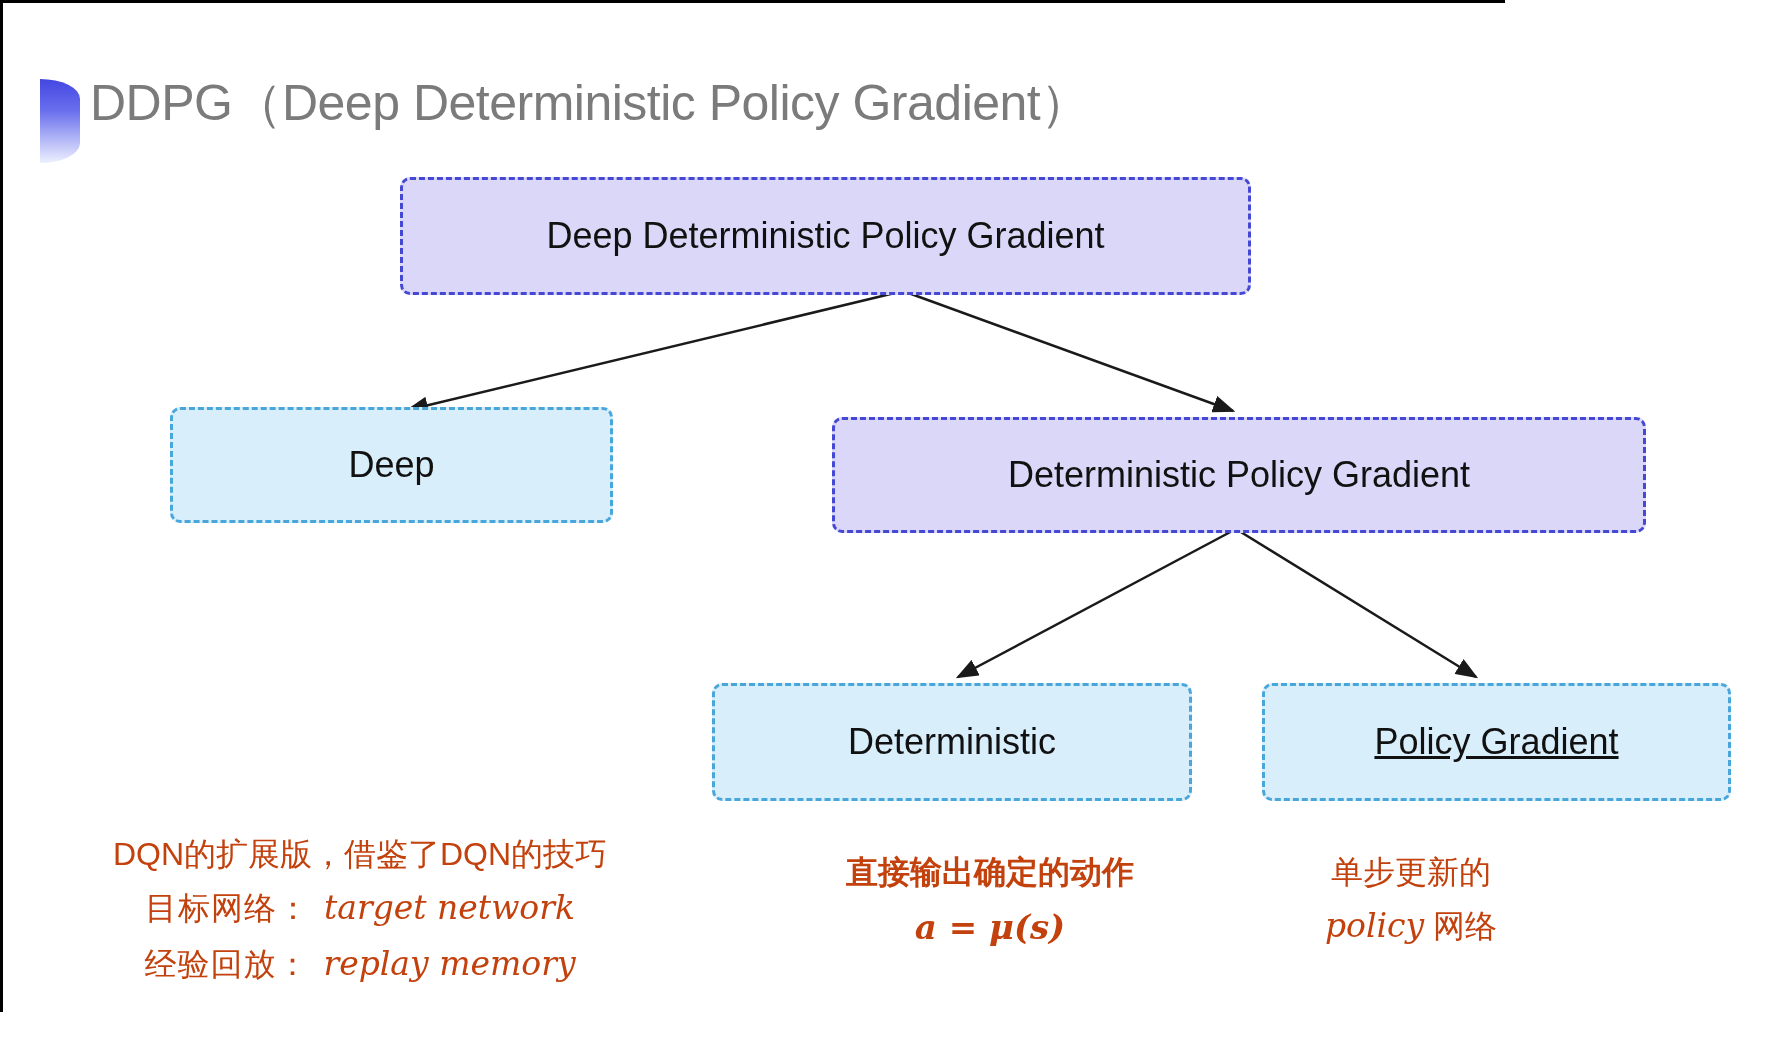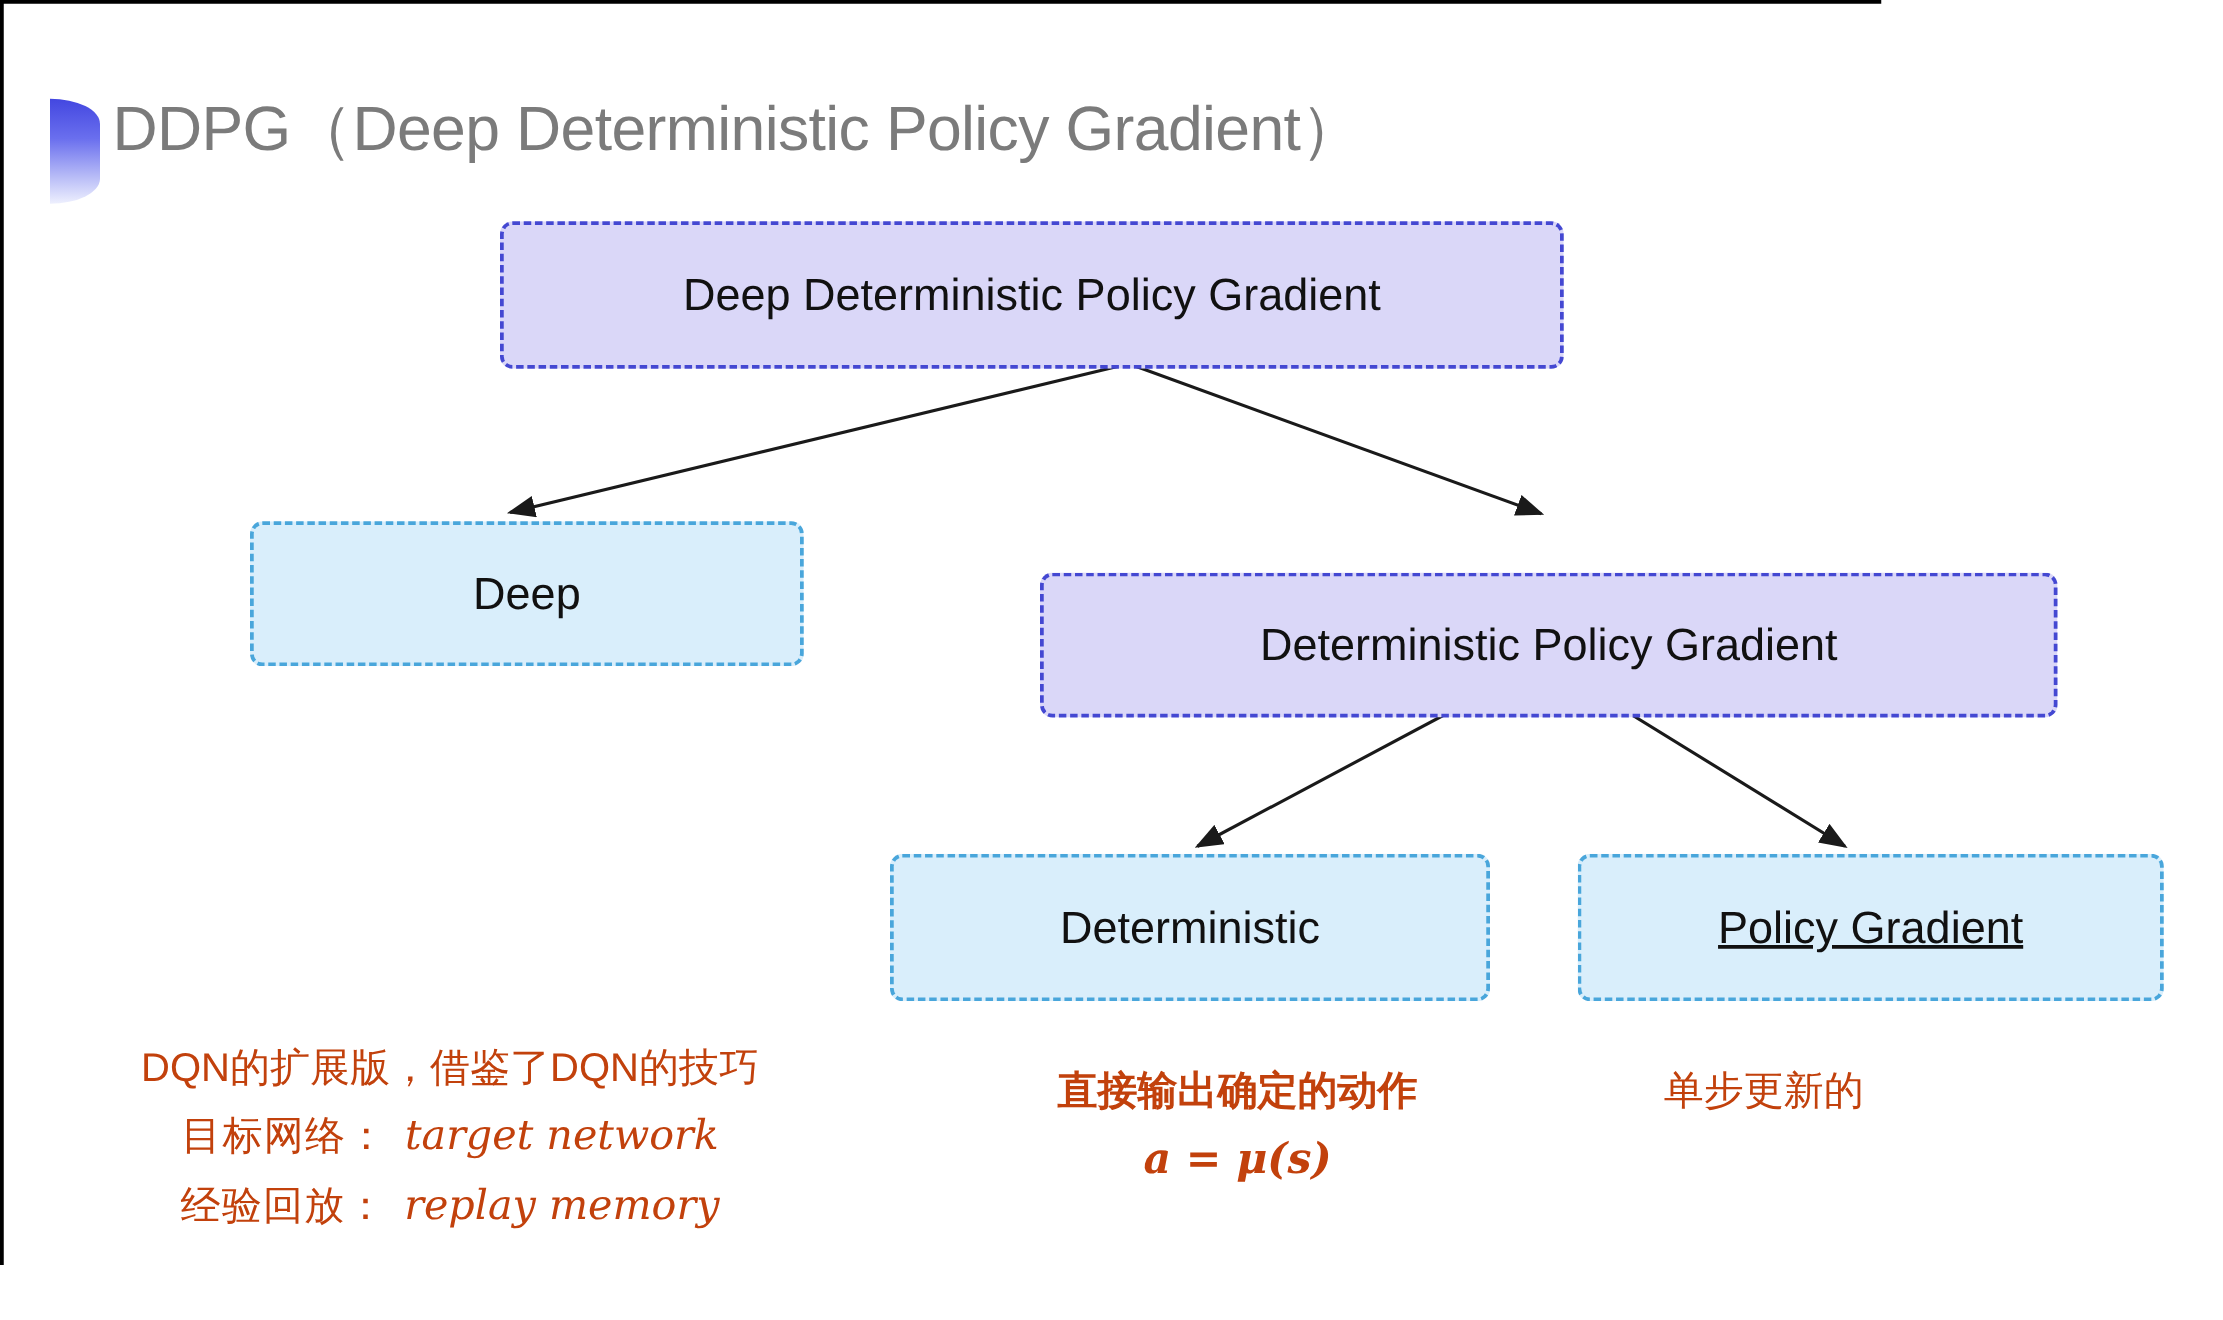--- a/index.html
+++ b/index.html
@@ -61,36 +61,37 @@
       </marker>
     </defs>
     <line x1="903" y1="291" x2="408" y2="410" stroke="#1a1a1a" stroke-width="2.5" marker-end="url(#ah)"></line>
     <line x1="903" y1="291" x2="1233" y2="411" stroke="#1a1a1a" stroke-width="2.5" marker-end="url(#ah)"></line>
     <line x1="1236" y1="529" x2="958" y2="677" stroke="#1a1a1a" stroke-width="2.5" marker-end="url(#ah)"></line>
     <line x1="1236" y1="529" x2="1476" y2="677" stroke="#1a1a1a" stroke-width="2.5" marker-end="url(#ah)"></line>
   </svg>
 
   <div class="node purple" style="left:400px; top:177px; width:845px; height:112px;">Deep Deterministic Policy Gradient</div>
 
-  <div class="node cyan" style="left:170px; top:417px; width:437px; height:110px;margin-left:30px;">Deep</div>
+  <div class="node cyan" style="left:170px; top:407px; width:437px; height:110px;">Deep</div>
 
-  <div class="node purple" style="left:832px; top:417px; width:808px; height:110px;margin-top:41px;">Deterministic Policy Gradient</div>
+  <div class="node purple" style="left:832px; top:417px; width:808px; height:110px;">Deterministic Policy Gradient</div>
 
   <div class="node cyan" style="left:712px; top:683px; width:474px; height:112px;">Deterministic</div>
 
   <div class="node cyan" style="left:1262px; top:683px; width:463px; height:112px;text-decoration:underline;">Policy Gradient</div>
 
   <div class="notes" style="left:110px; top:828px; width:500px;">
     <div>DQN的扩展版，借鉴了DQN的技巧</div>
     <div><span class="label">目标网络：</span><span class="term gap">target network</span></div>
     <div><span class="label">经验回放：</span><span class="term gap">replay memory</span></div>
   </div>
 
   <div class="notes" style="left:790px; top:846px; width:400px;font-weight:bold;">
     <div>直接输出确定的动作</div>
     <div class="formula">a = μ(s)</div>
   </div>
 
   <div class="notes" style="left:1246px; top:846px; width:330px;">
     <div>单步更新的</div>
+    <div><span class="term">policy</span><span> 网络</span></div>
   </div>
 
 </div>
 
 </body></html>

